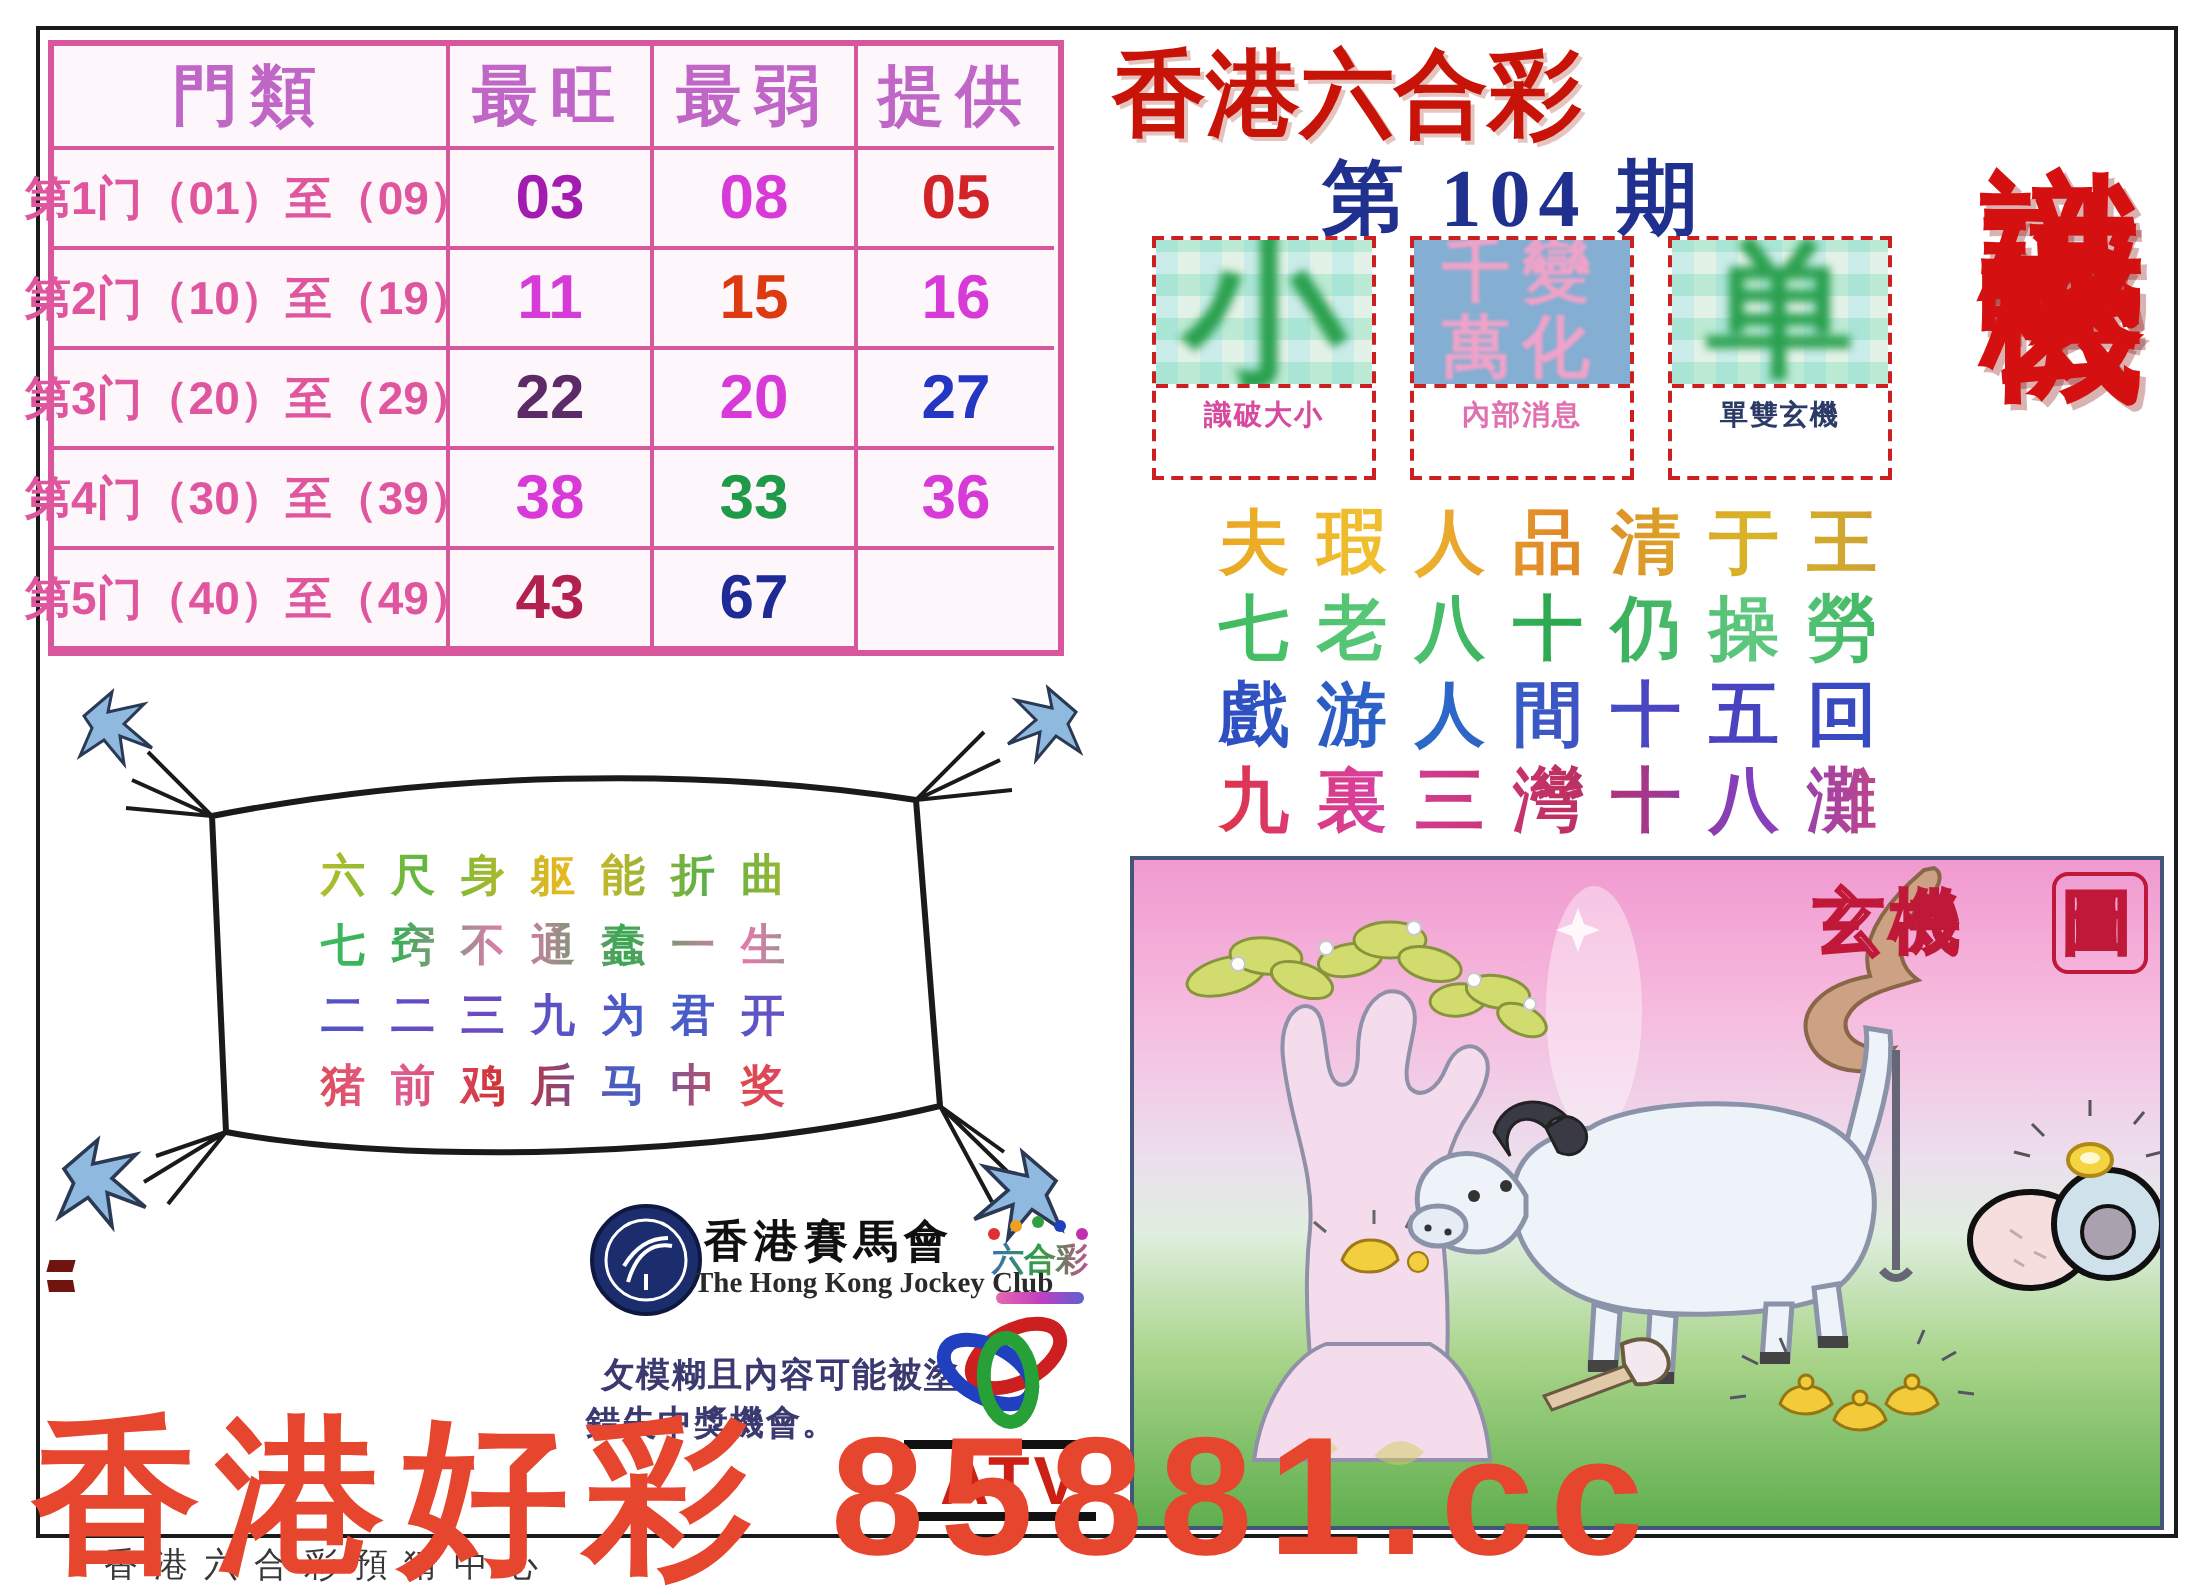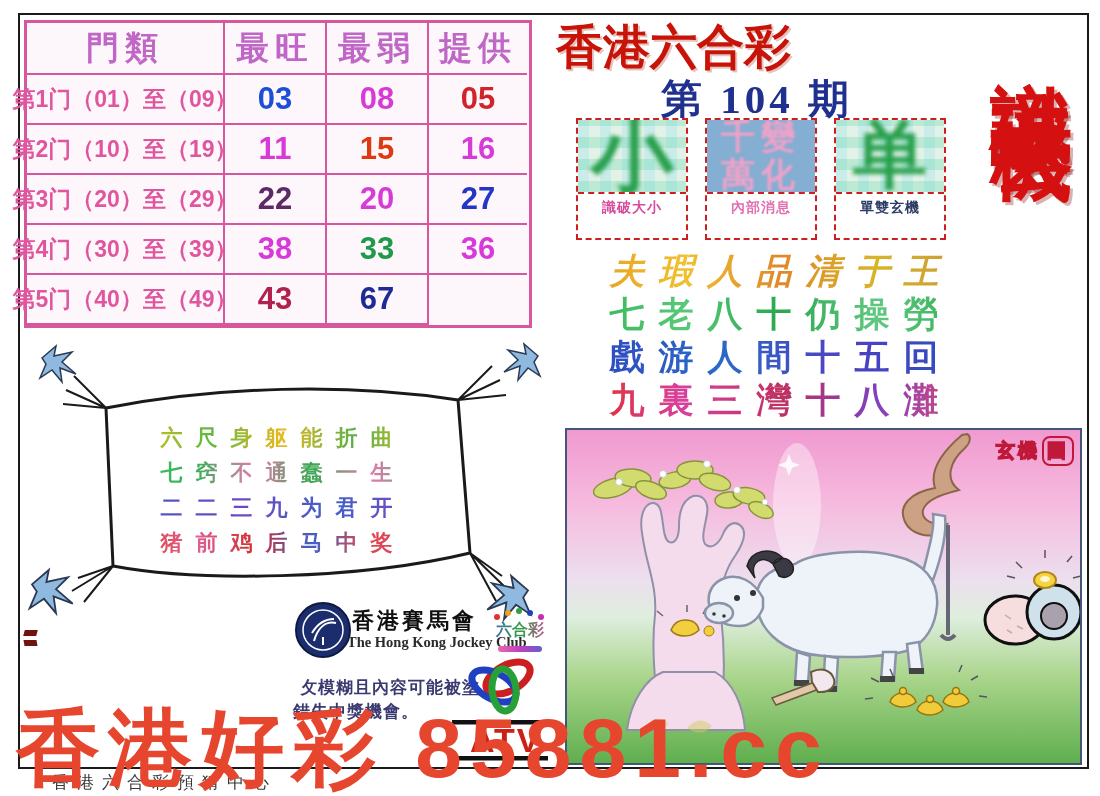--- a/index.html
+++ b/index.html
@@ -12,21 +12,21 @@
   .hk-table{position:absolute;left:24px;top:20px;width:508px;border:3px solid #d8569c;
             box-sizing:border-box;background:#fdf7fb;display:grid;
             grid-template-columns:198px 102px 102px 98px;}
   .tcell{border-right:2px solid #d8569c;border-bottom:2px solid #d8569c;
          display:flex;align-items:center;justify-content:center;box-sizing:border-box;}
   .tcell:nth-child(4n){border-right:none;}
   .th{height:52px;font-size:33px;color:#c066c6;font-weight:700;letter-spacing:6px;
       font-family:"Liberation Serif",serif;text-align:center;}
   .td-label{height:50px;font-size:23px;color:#e0569e;font-weight:700;white-space:nowrap;}
   .td-num{height:50px;font-size:31px;font-weight:800;}
-  .n-green{color:#1d4ed8}.n-mag{color:#d83ad8}.n-red{color:#d22428}.n-red2{color:#de3a12}
+  .n-green{color:#a21caf}.n-mag{color:#d83ad8}.n-red{color:#d22428}.n-red2{color:#de3a12}
   .n-purple{color:#5c2a66}.n-blue{color:#2436c4}.n-green2{color:#1e9a48}
   .n-crimson{color:#b2204e}.n-violet{color:#8c3ab4}.n-navy{color:#1e2a96}
   
   .scroll-svg{position:absolute;left:18px;top:338px;}
   .scroll-title{position:absolute;left:158px;top:336px;font-size:50px;font-weight:800;
     color:#2f86c8;letter-spacing:16px;font-family:"Liberation Serif",serif;white-space:nowrap;
     text-shadow:2px 2px 0 rgba(30,80,140,.18);}
   .scroll-poem{position:absolute;left:138px;top:420px;width:290px;text-align:center;}
   .scroll-poem div{font-size:22px;font-weight:800;letter-spacing:13px;line-height:35px;
     white-space:nowrap;font-family:"Liberation Serif",serif;
@@ -78,34 +78,34 @@
   .bluebox{background:#84aed2;flex-direction:column;line-height:38px;}
   .bluebox span{font-size:34px;font-weight:800;color:#f0a2c8;filter:blur(.8px);
     letter-spacing:6px;font-family:"Liberation Serif",serif;display:block;text-align:center;}
   .pbox-label{height:28px;border-top:2px dashed #cc2020;display:flex;align-items:center;
     justify-content:center;font-size:14px;font-weight:800;letter-spacing:1px;}
   .lab-pink{color:#d84a9e}.lab-pink2{color:#e070b0}.lab-navy{color:#2c3a66}
   .right-poem{position:absolute;left:590px;top:250px;width:382px;text-align:center;}
   .right-poem div{font-size:35px;font-weight:800;letter-spacing:14px;line-height:43px;
     white-space:nowrap;font-family:"Liberation Serif",serif;
     -webkit-background-clip:text;background-clip:text;color:transparent;}
-  .rp1{background-image:linear-gradient(90deg,#e8a020,#f0c030,#e08828,#d8b428,#c89838);font-style:italic;}
+  .rp1{background-image:linear-gradient(90deg,#e8a020,#f0c030,#e08828,#d8b428,#c89838);}
   .rp2{background-image:linear-gradient(90deg,#38b858,#58c878,#2aa84e,#60c880,#30b055);}
   .rp3{background-image:linear-gradient(90deg,#3048c0,#2a6ac8,#5040c0,#2a50c0);}
   .rp4{background-image:linear-gradient(90deg,#e03030,#d840a0,#c03060,#8040c0,#e04870);}
   .vertical-title{position:absolute;left:978px;top:14px;height:416px;
     writing-mode:vertical-rl;font-size:82px;font-weight:800;color:#d41010;
     letter-spacing:14px;font-family:"Liberation Serif",serif;line-height:106px;
     text-shadow:3px 3px 0 rgba(130,0,0,.3);}
   
   .picture{position:absolute;left:565px;top:428px;width:517px;height:337px;
     border:2px solid #44557a;box-sizing:border-box;overflow:hidden;}
-  .pic-label{position:absolute;right:6px;top:6px;z-index:5;font-size:19px;font-weight:800;
+  .pic-label{position:absolute;right:6px;top:6px;z-index:5;font-size:35px;font-weight:800;
     font-family:Liberation Serif, serif;color:#f7b6d2;-webkit-text-stroke:1.4px #c01838;
-    letter-spacing:3px;display:flex;align-items:center;}
+    letter-spacing:3px;display:flex;align-items:center;gap:41px;}
   .pic-label .boxed{border:2.5px solid #c01838;border-radius:8px;padding:0 3px;margin-left:2px;}
 </style>
 </head>
 <body>
 
 <div id="stage">
 
   <div class="outer-frame"></div>
 
   <div class="hk-table">

